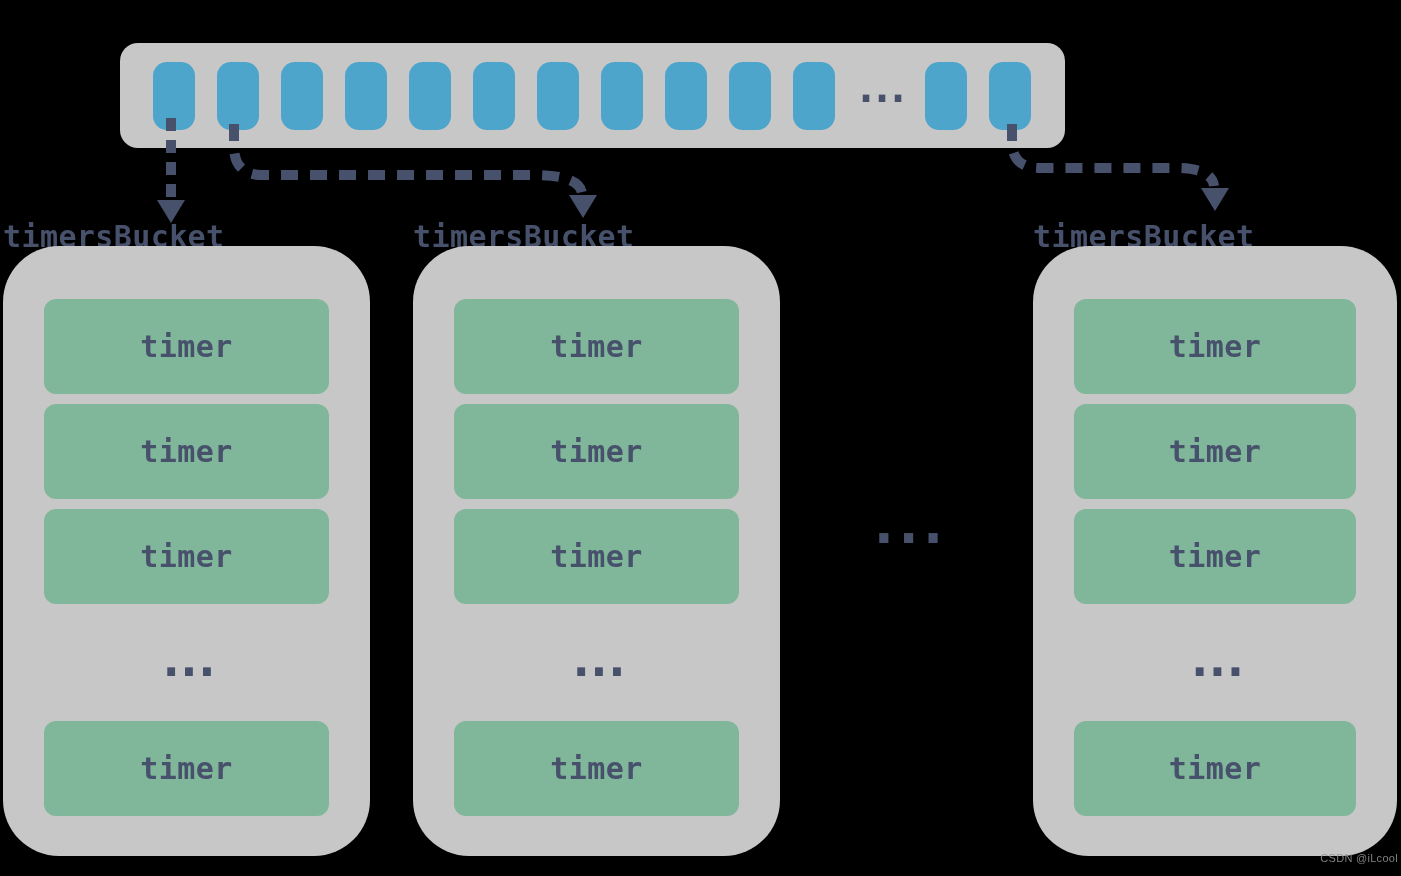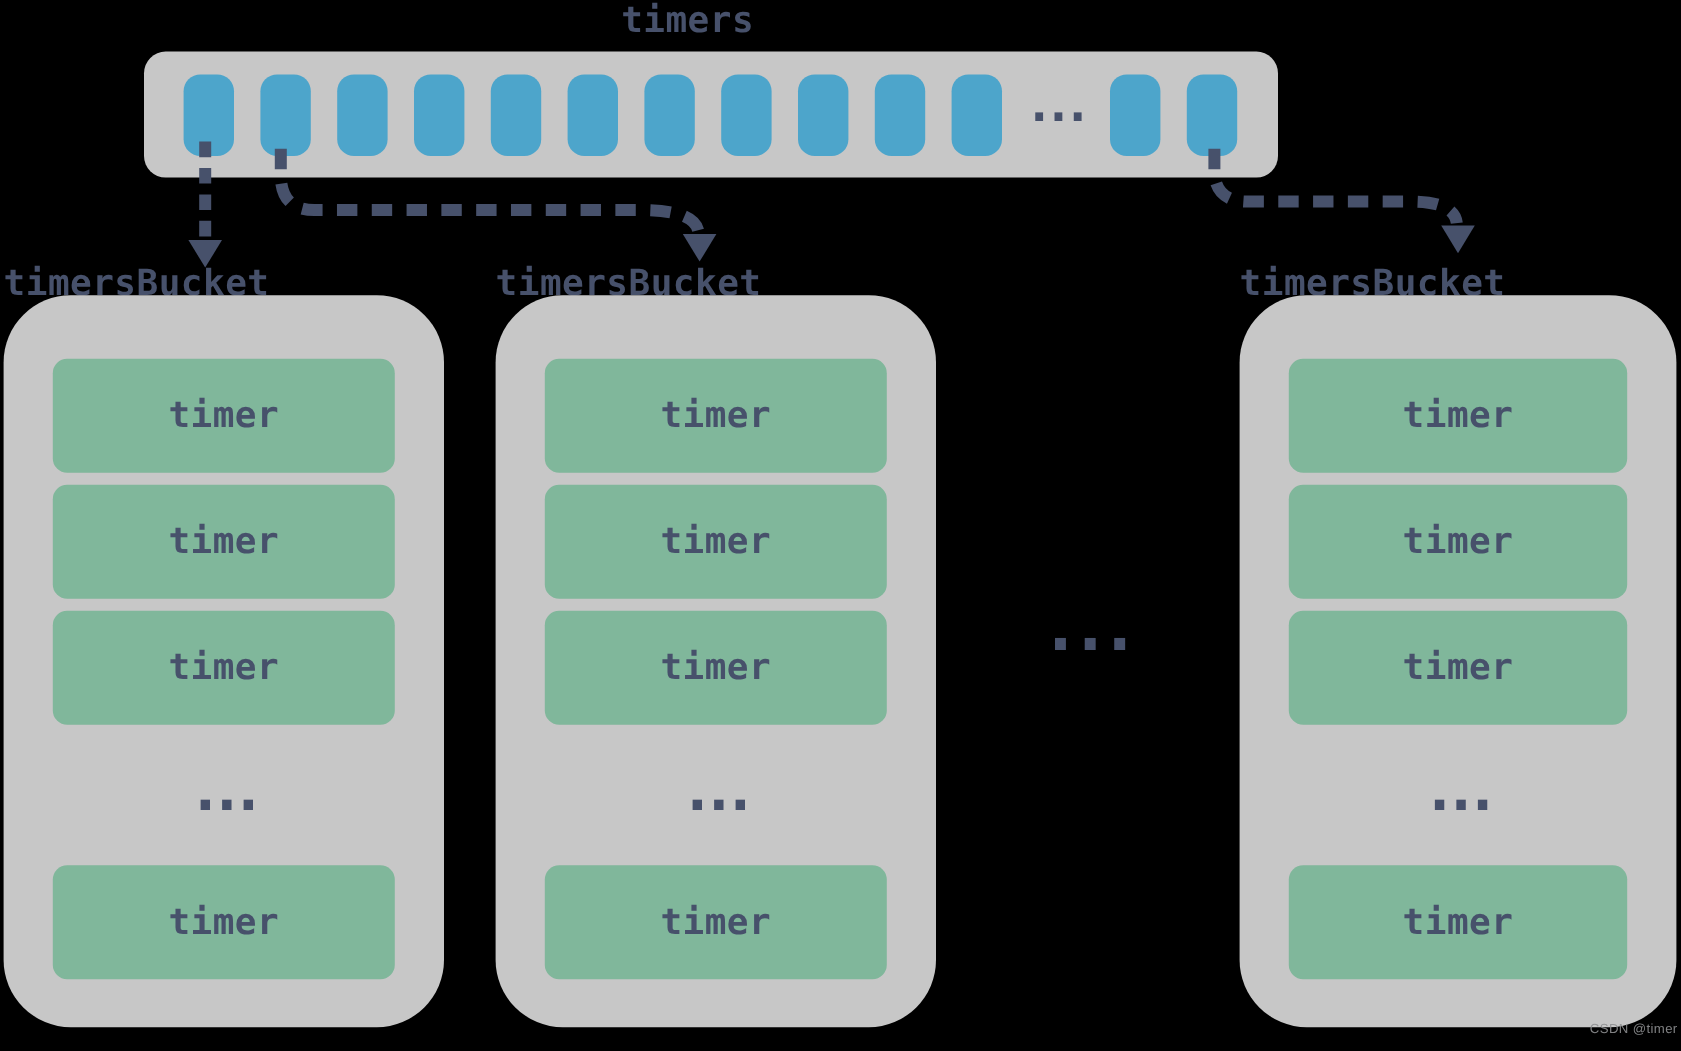--- a/index.html
+++ b/index.html
@@ -73,21 +73,20 @@
     position:absolute;right:3px;top:852px;
     font-family:"Liberation Sans",sans-serif;font-size:11px;
     color:var(--watermark-gray);opacity:0.9;letter-spacing:0.3px;
   }
 </style>
 </head>
 <body>
 
 <div id="canvas">
 
-  <div class="mono-label timers-label">timers</div>
 
   <div class="array-bar">
     <div class="slot"></div>
     <div class="slot"></div>
     <div class="slot"></div>
     <div class="slot"></div>
     <div class="slot"></div>
     <div class="slot"></div>
     <div class="slot"></div>
     <div class="slot"></div>
@@ -133,15 +132,15 @@
   <div class="bucket" style="left:1033px;width:364px;">
     <div class="timer-box row-0">timer</div>
     <div class="timer-box row-1">timer</div>
     <div class="timer-box row-2">timer</div>
     <div class="bucket-ellipsis">...</div>
     <div class="timer-box row-last">timer</div>
   </div>
 
   <div class="mid-ellipsis">...</div>
 
-  <div class="watermark">CSDN @timer</div>
+  <div class="watermark">CSDN @iLcool</div>
 
 </div>
 
 </body></html>

